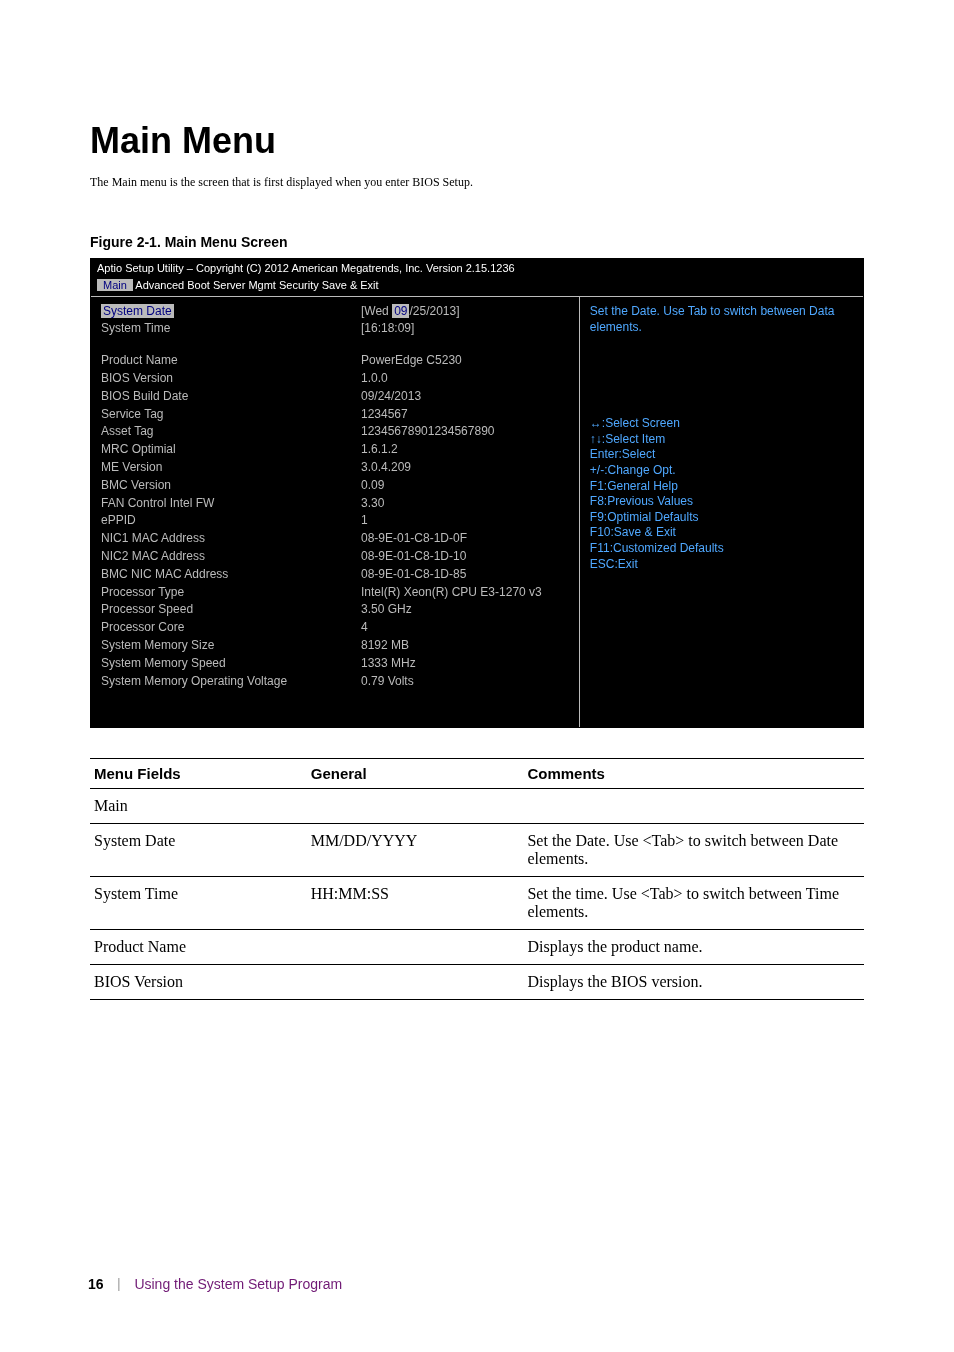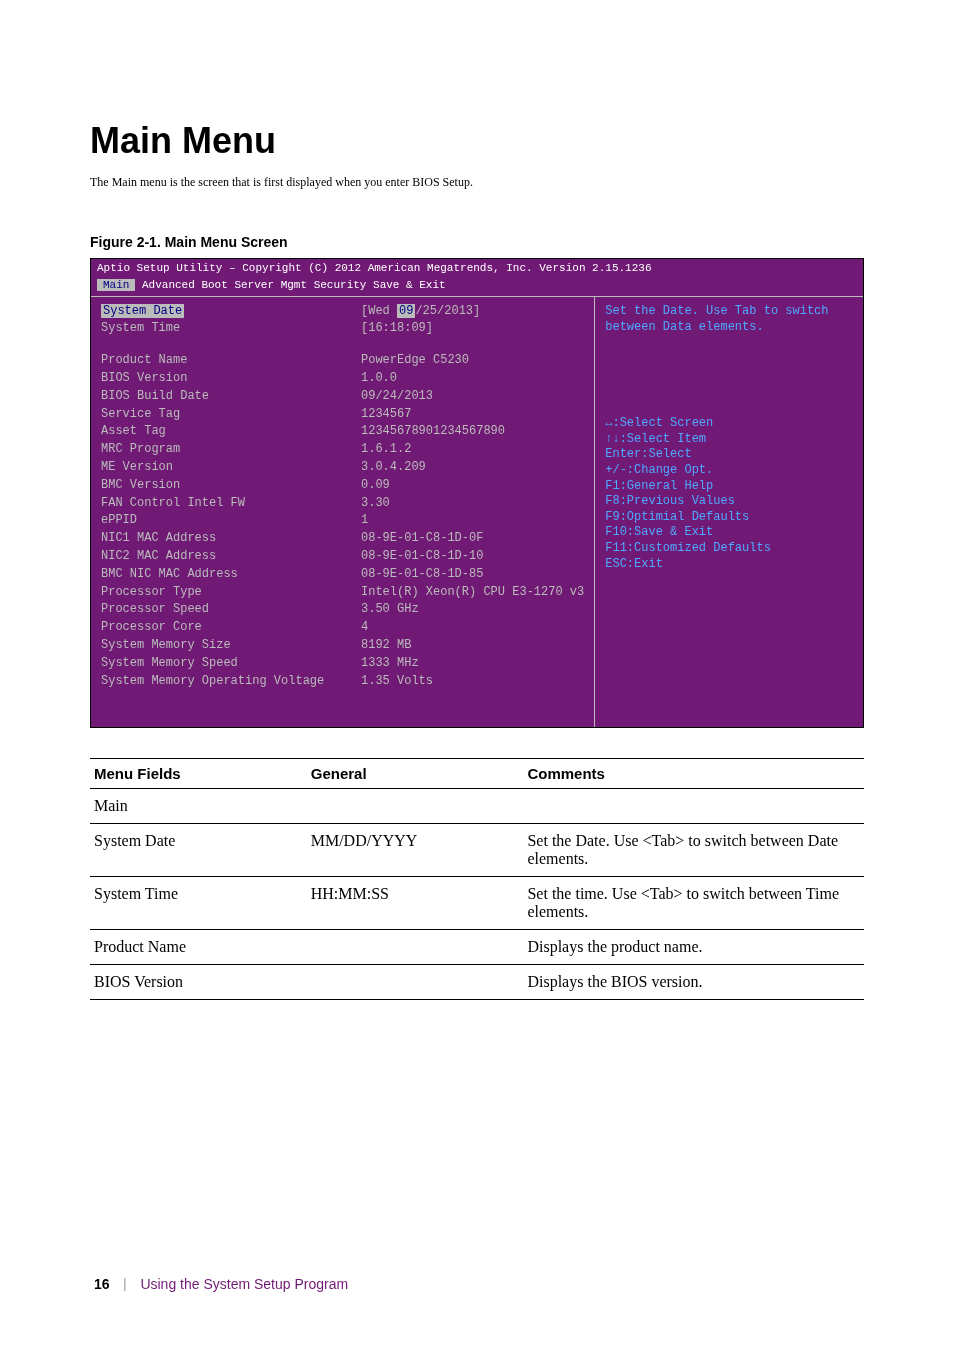--- a/index.html
+++ b/index.html
@@ -22,23 +22,23 @@
       line-height: 1.4;
       margin-bottom: 43px;
     }
     .figure-label {
       font-family: Arial, Helvetica, sans-serif;
       font-weight: bold;
       font-size: 14px;
       margin-bottom: 8px;
     }
     .bios-screen {
-      background: #701a75;
+      background: #000000;
       color: #bbbbbb;
-      font-family: Liberation Mono, monospace;
+      font-family: Liberation Sans, sans-serif;
       font-size: 12px;
       line-height: 1.4;
       width: 100%;
       border: 1px solid #000;
       padding: 0;
     }
     .bios-header {
       color: #ffffff;
       padding: 2px 6px;
       font-size: 11px;
@@ -113,21 +113,21 @@
       vertical-align: top;
       border-bottom: 1px solid #000;
       font-size: 16px;
     }
     .col1 { width: 28%; }
     .col2 { width: 28%; }
     .col3 { width: 44%; }
     .page-footer {
       position: absolute;
       bottom: 60px;
-      left: 94px;
+      left: 88px;
       font-size: 14px;
       display: flex;
       align-items: center;
       gap: 14px;
     }
     .page-num {
       font-family: Arial, Helvetica, sans-serif;
       font-weight: bold;
     }
     .footer-sep {
@@ -177,21 +177,21 @@
         </div>
         <div class="bios-row">
           <div class="bios-label">Service Tag</div>
           <div class="bios-value">1234567</div>
         </div>
         <div class="bios-row">
           <div class="bios-label">Asset Tag</div>
           <div class="bios-value">12345678901234567890</div>
         </div>
         <div class="bios-row">
-          <div class="bios-label">MRC Program</div>
+          <div class="bios-label">MRC Optimial</div>
           <div class="bios-value">1.6.1.2</div>
         </div>
         <div class="bios-row">
           <div class="bios-label">ME Version</div>
           <div class="bios-value">3.0.4.209</div>
         </div>
         <div class="bios-row">
           <div class="bios-label">BMC Version</div>
           <div class="bios-value">0.09</div>
         </div>
@@ -230,21 +230,21 @@
         <div class="bios-row">
           <div class="bios-label">System Memory Size</div>
           <div class="bios-value">8192 MB</div>
         </div>
         <div class="bios-row">
           <div class="bios-label">System Memory Speed</div>
           <div class="bios-value">1333 MHz</div>
         </div>
         <div class="bios-row">
           <div class="bios-label">System Memory Operating Voltage</div>
-          <div class="bios-value">1.35 Volts</div>
+          <div class="bios-value">0.79 Volts</div>
         </div>
       </div>
     <div class="bios-right">
       <div class="bios-help-text">Set the Date. Use Tab to switch between Data elements.</div>
       <div class="bios-nav" id="bios-nav">
           <div>↔:Select Screen</div>
           <div>↑↓:Select Item</div>
           <div>Enter:Select</div>
           <div>+/-:Change Opt.</div>
           <div>F1:General Help</div>

